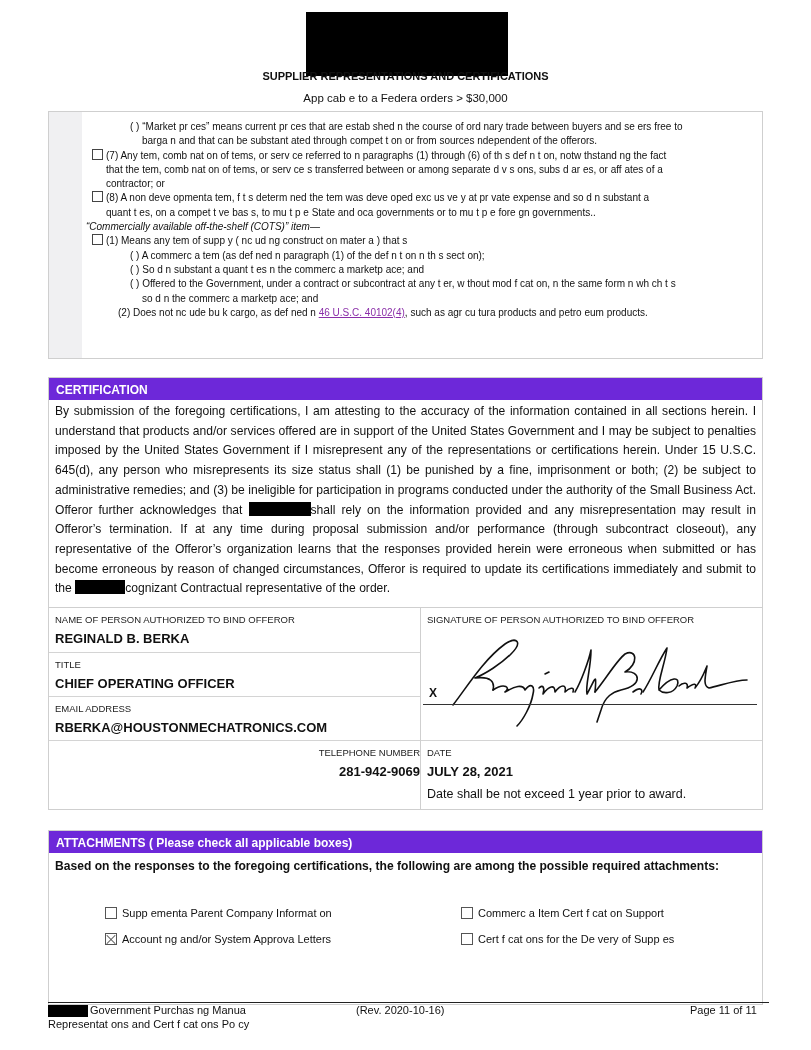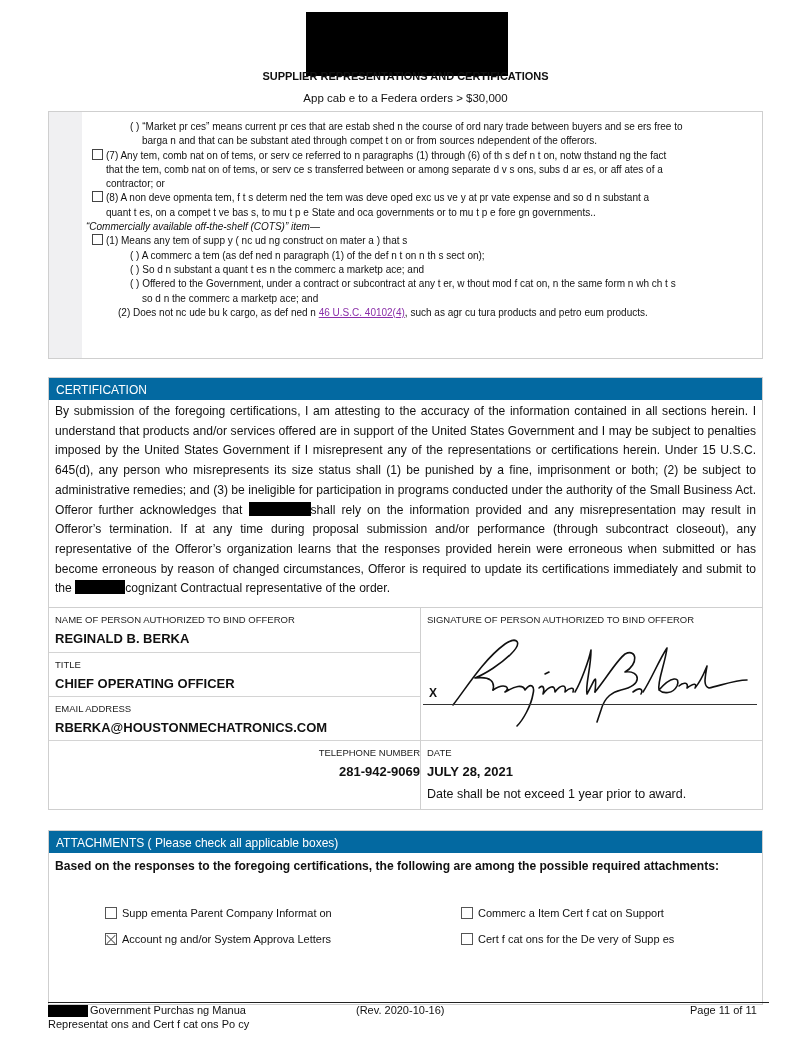--- a/index.html
+++ b/index.html
@@ -17,21 +17,21 @@
   .ind2{padding-left:44px;}
   .ind3{padding-left:56px;}
   .ind1{padding-left:20px;}
   .cb{display:inline-block;width:11px;height:11px;border:1px solid #444;box-sizing:border-box;vertical-align:-1px;margin-right:7px;background:#fff;}
   .cbl{position:absolute;left:6px;}
   .italic{font-style:italic;}
   a.link{color:#8a2fa8;text-decoration:underline;}
 
   
   .cert{position:absolute;left:48px;top:377px;width:715px;height:433px;border:1px solid #cfcfcf;box-sizing:border-box;}
-  .bar{background:#0369a1;color:#fff;font-weight:normal;font-size:12px;height:22px;line-height:24px;padding-left:7px;}
+  .bar{background:#6d28d9;color:#fff;font-weight:bold;font-size:12px;height:22px;line-height:24px;padding-left:7px;}
   .cert-text{padding:2px 6px 0 6px;font-size:12.1px;line-height:19.7px;text-align:justify;}
   .inline-redact{display:inline-block;background:#000;height:14px;vertical-align:-2px;}
   .grid{position:absolute;left:0;top:229px;width:713px;height:202px;border-top:1px solid #cfcfcf;}
   .col-l{position:absolute;left:0;top:0;width:371px;height:100%;border-right:1px solid #cfcfcf;}
   .col-r{position:absolute;left:372px;top:0;width:341px;height:100%;}
   .cell{position:absolute;left:0;width:100%;border-bottom:1px solid #d4d4d4;box-sizing:border-box;padding-left:6px;}
   .lbl{font-size:9.5px;color:#222;margin-top:6px;line-height:12px;}
   .val{font-size:13px;font-weight:bold;margin-top:5px;line-height:15px;}
   .sig-x{position:absolute;left:8px;top:78px;font-size:12px;font-weight:bold;}
   .sig-line{position:absolute;left:2px;top:96px;width:334px;height:1px;background:#333;}

